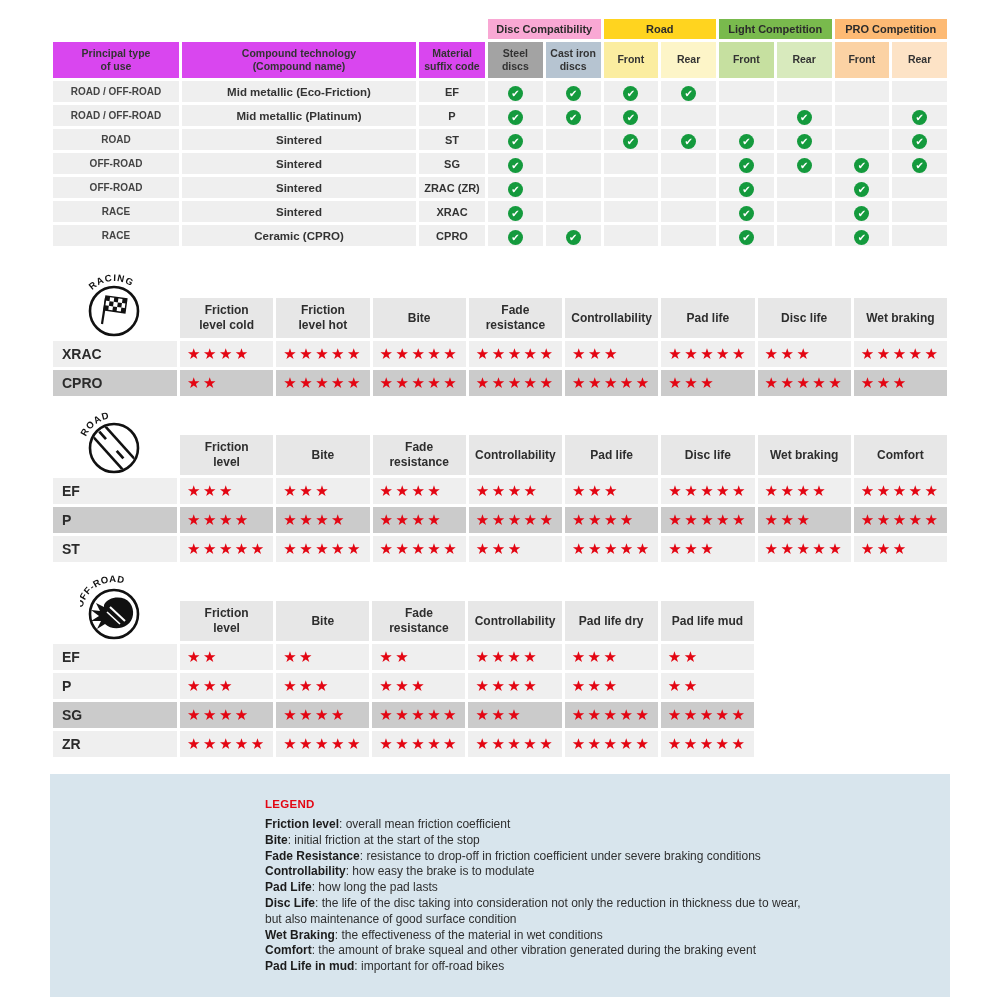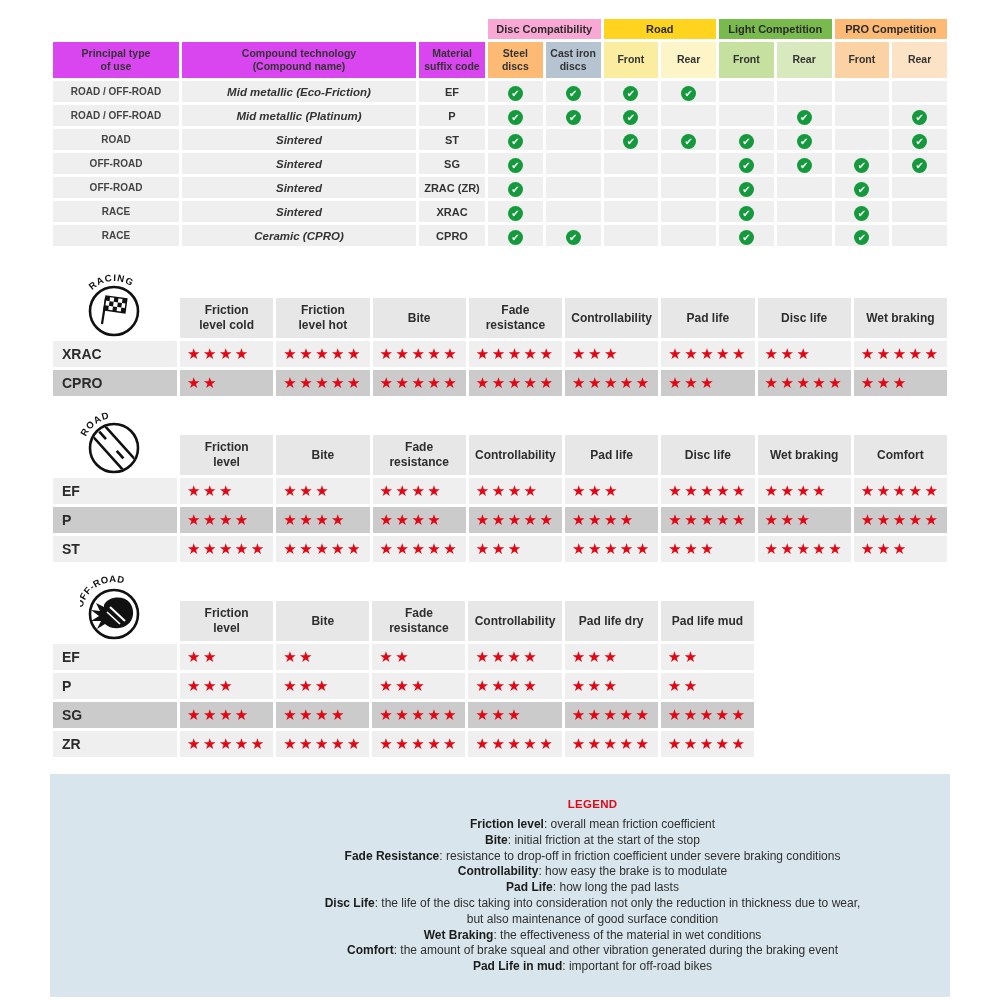--- a/index.html
+++ b/index.html
@@ -14,21 +14,21 @@
   table { border-collapse: separate; border-spacing: 3px; table-layout: fixed; }
 
   
   .compat { width: 900px; }
   .compat th, .compat td { text-align: center; vertical-align: middle; white-space: pre-line; overflow: hidden; }
   .compat .spacer { background: transparent; }
   .compat .group { height: 20px; font-size: 11px; font-weight: bold; color: #2b2b2b; }
   .compat .colh { height: 36px; font-size: 10.5px; font-weight: bold; color: #333; background: #d946ef; line-height: 1.25; }
   .compat tbody td { height: 21px; background: #efefef; }
   .compat td.use  { font-size: 10px;  font-weight: bold; color: #444; }
-  .compat td.tech { font-size: 11.5px; font-weight: bold; color: #333; font-style: italic; }
+  .compat td.tech { font-size: 11.5px; font-weight: bold; color: #333; }
   .compat td.code { font-size: 11px;  font-weight: bold; color: #333; }
   .check {
     display: inline-block; width: 15px; height: 15px; border-radius: 50%;
     color: #fff; font-size: 10px; line-height: 15px; text-align: center; font-weight: bold;
   }
 
   
   .rating-section { position: relative; }
   .sec-racing  { margin-top: 46px; }
   .sec-road    { margin-top: 33px; }
@@ -74,21 +74,21 @@
           <th class="group" colspan="2" style="background: rgb(121, 186, 77);">Light Competition</th>
           <th class="group" colspan="2" style="background: #fdba74;">PRO Competition</th>
         </tr>
       <tr>
           <th class="colh">Principal type
 of use</th>
           <th class="colh">Compound technology
 (Compound name)</th>
           <th class="colh">Material
 suffix code</th>
-          <th class="colh" style="background: #fdba74; margin-left: 8px;">Steel
+          <th class="colh" style="background: #a3a3a3; margin-left: 8px;">Steel
 discs</th>
           <th class="colh" style="background: rgb(182, 196, 209);">Cast iron
 discs</th>
           <th class="colh" style="background: rgb(251, 237, 160);">Front</th>
           <th class="colh" style="background: rgb(253, 245, 200);">Rear</th>
           <th class="colh" style="background: rgb(198, 224, 160);">Front</th>
           <th class="colh" style="background: rgb(216, 234, 189);">Rear</th>
           <th class="colh" style="background: rgb(251, 210, 164);">Front</th>
           <th class="colh" style="background: rgb(253, 227, 198);">Rear</th>
         </tr>
@@ -402,21 +402,21 @@
             <td class="cell"><span class="stars" style="color: rgb(227, 6, 19);">★★★★★</span></td>
             <td class="cell"><span class="stars" style="color: rgb(227, 6, 19);">★★★★★</span></td>
             <td class="cell"><span class="stars" style="color: rgb(227, 6, 19);">★★★★★</span></td>
             <td class="cell"><span class="stars" style="color: rgb(227, 6, 19);">★★★★★</span></td>
             <td class="cell"><span class="stars" style="color: rgb(227, 6, 19);">★★★★★</span></td>
           </tr>
         </tbody>
     </table>
   </section>
 
-  <div class="legend" style="background: rgb(216, 229, 237); text-align: center;">
+  <div class="legend" style="background: rgb(216, 229, 237);">
     <div class="legend-title" style="color: rgb(227, 6, 19);">LEGEND</div>
     <div>
         <div class="legend-line"><b>Friction level</b>: overall mean friction coefficient</div>
         <div class="legend-line"><b>Bite</b>: initial friction at the start of the stop</div>
         <div class="legend-line"><b>Fade Resistance</b>: resistance to drop-off in friction coefficient under severe braking conditions</div>
         <div class="legend-line"><b>Controllability</b>: how easy the brake is to modulate</div>
         <div class="legend-line"><b>Pad Life</b>: how long the pad lasts</div>
         <div class="legend-line"><b>Disc Life</b>: the life of the disc taking into consideration not only the reduction in thickness due to wear,</div>
         <div class="legend-line">but also maintenance of good surface condition</div>
         <div class="legend-line"><b>Wet Braking</b>: the effectiveness of the material in wet conditions</div>

